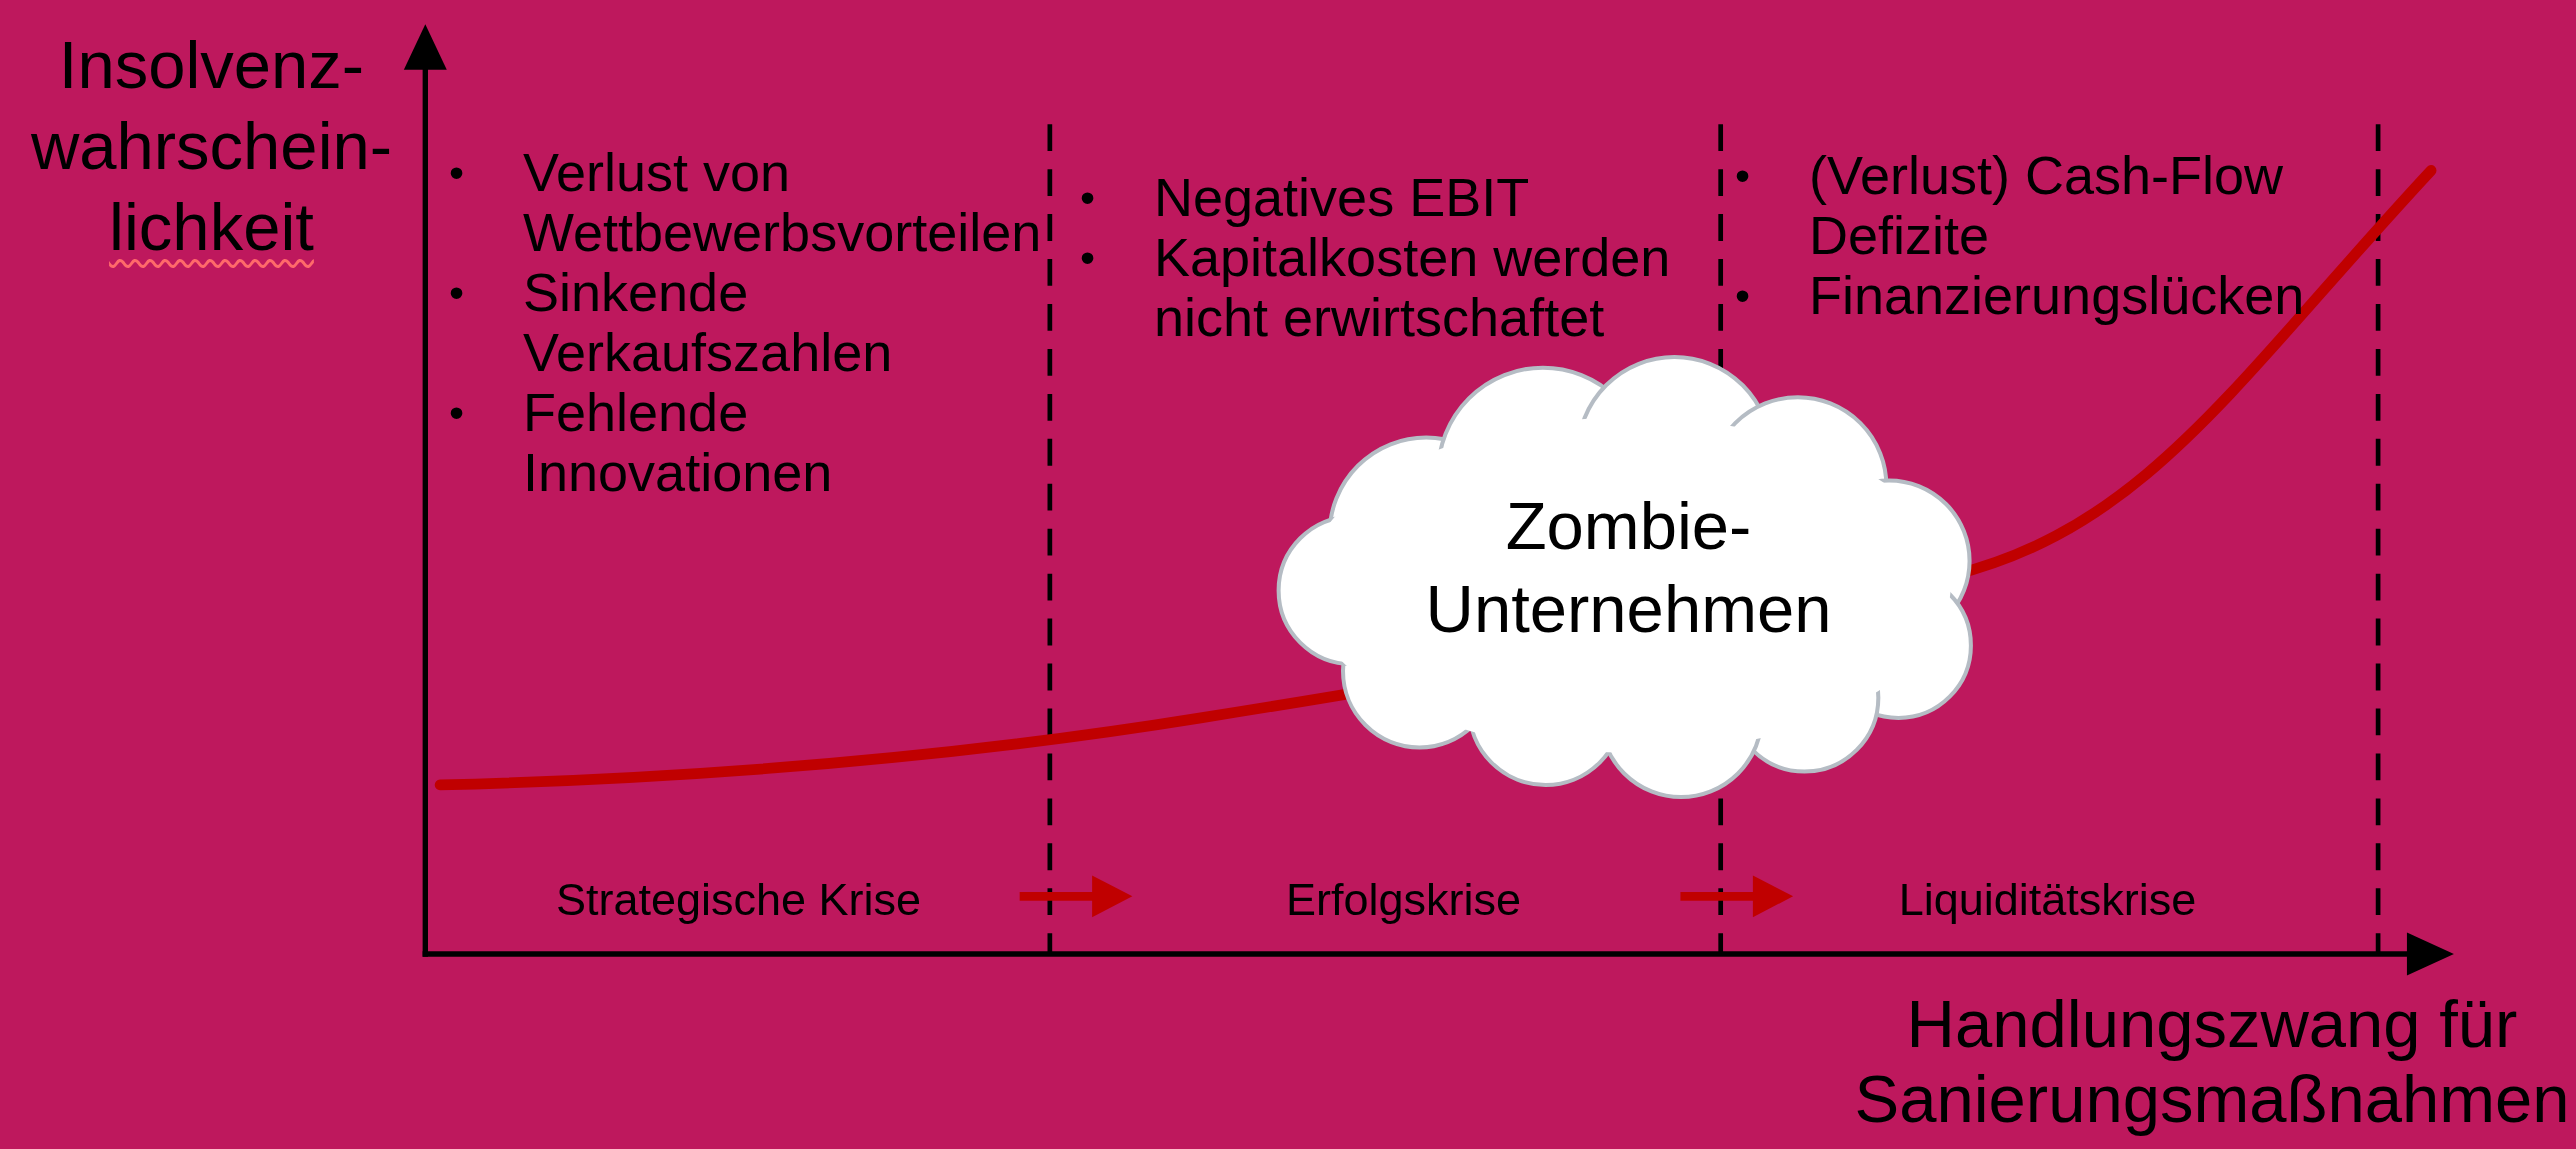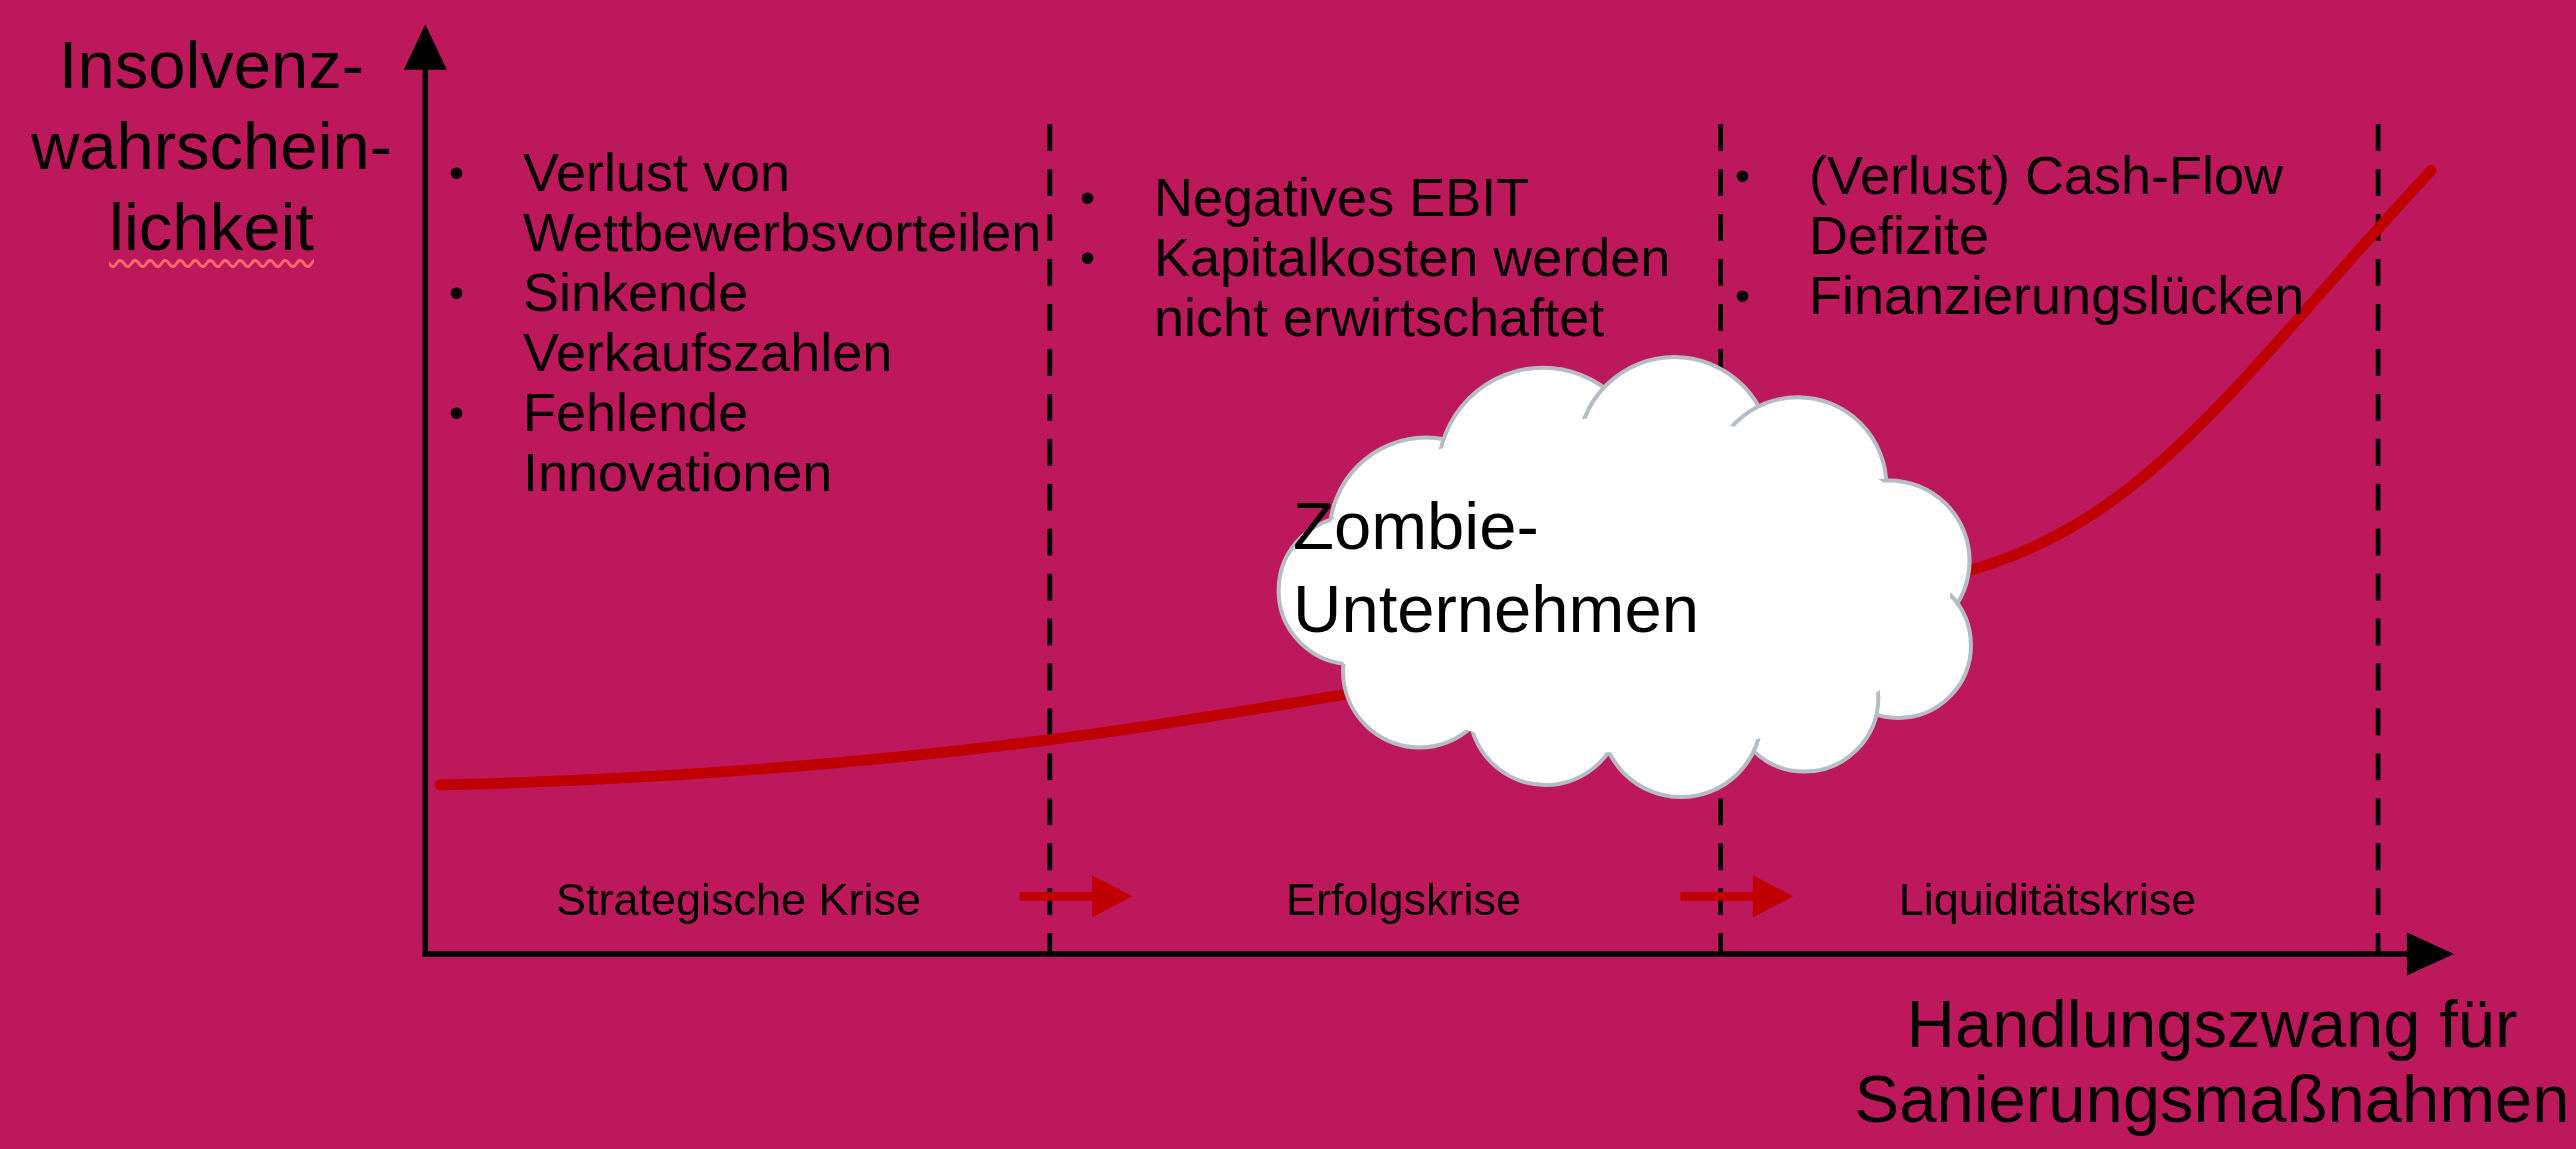--- a/index.html
+++ b/index.html
@@ -20,21 +20,21 @@
     text-decoration-color:#ff6a6a;
     text-decoration-thickness:2.7px;
     text-underline-offset:9.4px;
     margin-top:28px;
   }
   .bullets{font-size:54px;line-height:60px;}
   .bitem{display:flex;align-items:flex-start;}
   .bdot{flex:0 0 58px;width:58px;font-size:43px;line-height:60px;}
   .btext{flex:1 1 auto;margin-left:16px;}
   .plabel{top:863px;width:537px;font-size:45px;line-height:74px;text-align:center;white-space:nowrap;}
-  .cloudlabel{left:1293px;top:484px;width:671px;font-size:67px;line-height:83px;text-align:left;}
+  .cloudlabel{left:1293px;top:484px;width:671px;font-size:67px;line-height:83px;text-align:center;}
   .xlabel{left:1843px;top:986px;width:738px;font-size:67px;line-height:75px;text-align:center;}
 </style>
 </head>
 <body>
 
 <div class="stage">
 
   <svg class="canvas" width="2576" height="1150" viewBox="0 0 3840 1714">
 
     <line x1="1565" y1="185" x2="1565" y2="1420" stroke="#000000" stroke-width="7" stroke-dasharray="40 27"></line>

